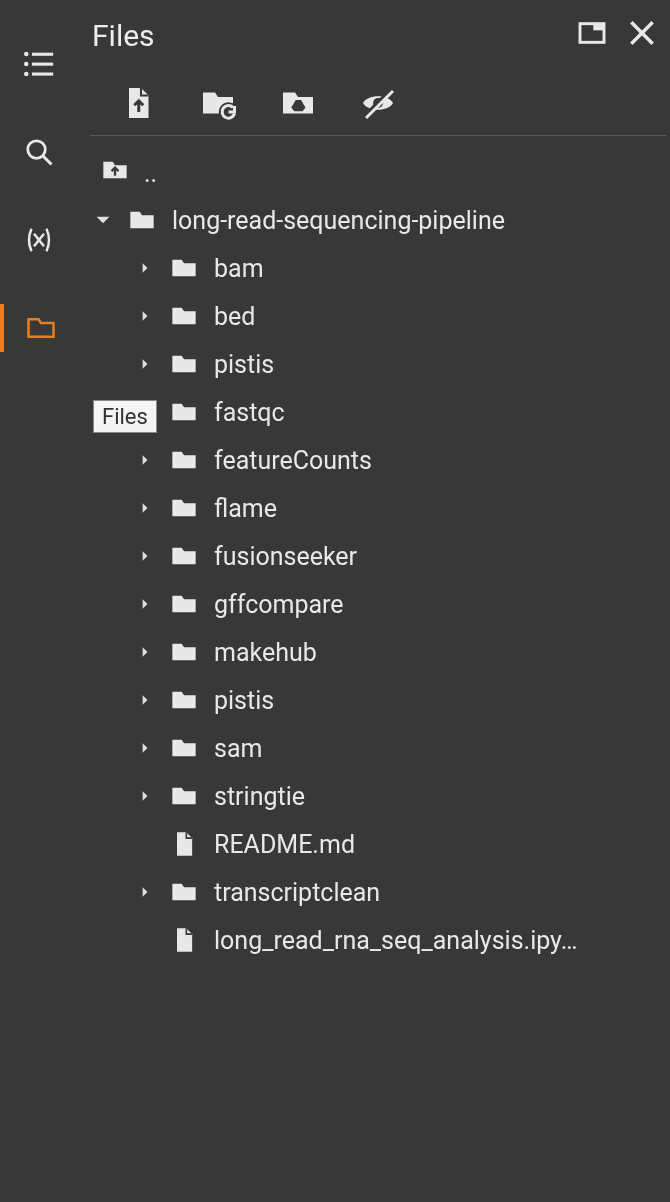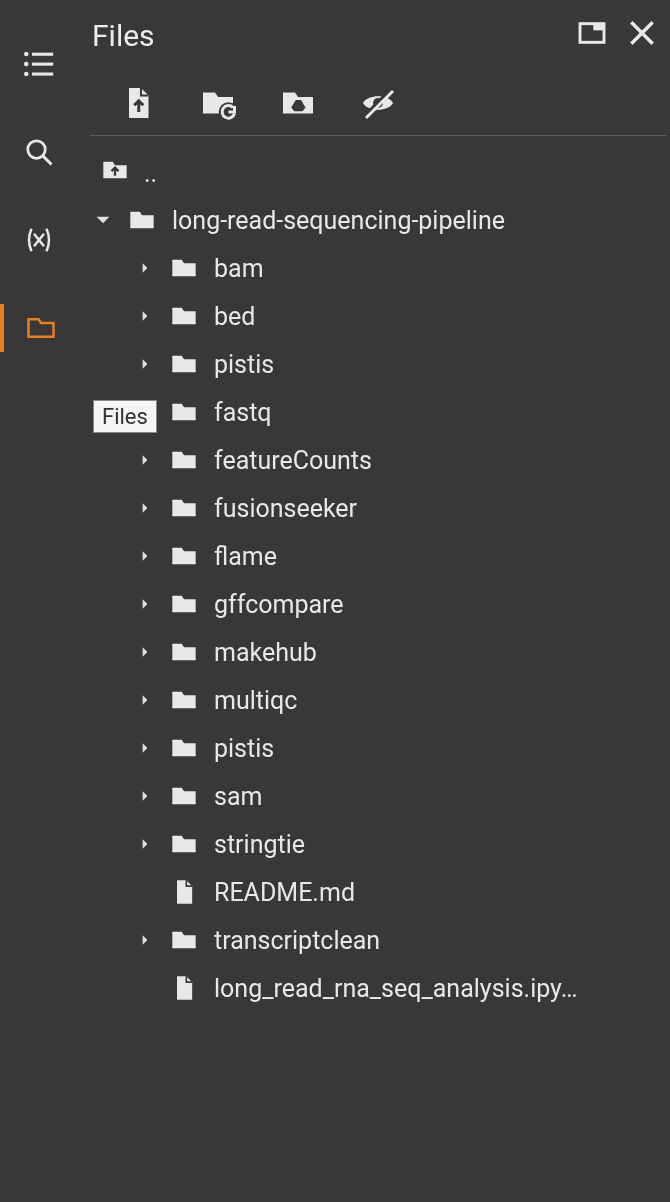--- a/index.html
+++ b/index.html
@@ -289,21 +289,21 @@
             <span class="arrow">
               <svg viewBox="0 0 10 10" width="12" height="12">
                 <path d="M3 1 L7 5 L3 9 Z" fill="#e0e0e0"></path>
               </svg>
             </span>
             <span class="icon folder-icon">
               <svg viewBox="0 0 24 24">
                 <path d="M2 6 L2 19 L22 19 L22 8 L12 8 L10 5 L2 5 Z" fill="#e8e8e8"></path>
               </svg>
             </span>
-            <span class="label">fastq</span>
+            <span class="label">fastqc</span>
           </div>
           <div class="tree-row clickable">
             <span class="arrow">
               <svg viewBox="0 0 10 10" width="12" height="12">
                 <path d="M3 1 L7 5 L3 9 Z" fill="#e0e0e0"></path>
               </svg>
             </span>
             <span class="icon folder-icon">
               <svg viewBox="0 0 24 24">
                 <path d="M2 6 L2 19 L22 19 L22 8 L12 8 L10 5 L2 5 Z" fill="#e8e8e8"></path>
@@ -315,73 +315,60 @@
             <span class="arrow">
               <svg viewBox="0 0 10 10" width="12" height="12">
                 <path d="M3 1 L7 5 L3 9 Z" fill="#e0e0e0"></path>
               </svg>
             </span>
             <span class="icon folder-icon">
               <svg viewBox="0 0 24 24">
                 <path d="M2 6 L2 19 L22 19 L22 8 L12 8 L10 5 L2 5 Z" fill="#e8e8e8"></path>
               </svg>
             </span>
+            <span class="label">flame</span>
+          </div>
+          <div class="tree-row clickable">
+            <span class="arrow">
+              <svg viewBox="0 0 10 10" width="12" height="12">
+                <path d="M3 1 L7 5 L3 9 Z" fill="#e0e0e0"></path>
+              </svg>
+            </span>
+            <span class="icon folder-icon">
+              <svg viewBox="0 0 24 24">
+                <path d="M2 6 L2 19 L22 19 L22 8 L12 8 L10 5 L2 5 Z" fill="#e8e8e8"></path>
+              </svg>
+            </span>
             <span class="label">fusionseeker</span>
           </div>
           <div class="tree-row clickable">
             <span class="arrow">
               <svg viewBox="0 0 10 10" width="12" height="12">
                 <path d="M3 1 L7 5 L3 9 Z" fill="#e0e0e0"></path>
               </svg>
             </span>
             <span class="icon folder-icon">
               <svg viewBox="0 0 24 24">
                 <path d="M2 6 L2 19 L22 19 L22 8 L12 8 L10 5 L2 5 Z" fill="#e8e8e8"></path>
               </svg>
             </span>
-            <span class="label">flame</span>
-          </div>
-          <div class="tree-row clickable">
-            <span class="arrow">
-              <svg viewBox="0 0 10 10" width="12" height="12">
-                <path d="M3 1 L7 5 L3 9 Z" fill="#e0e0e0"></path>
-              </svg>
-            </span>
-            <span class="icon folder-icon">
-              <svg viewBox="0 0 24 24">
-                <path d="M2 6 L2 19 L22 19 L22 8 L12 8 L10 5 L2 5 Z" fill="#e8e8e8"></path>
-              </svg>
-            </span>
             <span class="label">gffcompare</span>
           </div>
           <div class="tree-row clickable">
             <span class="arrow">
               <svg viewBox="0 0 10 10" width="12" height="12">
                 <path d="M3 1 L7 5 L3 9 Z" fill="#e0e0e0"></path>
               </svg>
             </span>
             <span class="icon folder-icon">
               <svg viewBox="0 0 24 24">
                 <path d="M2 6 L2 19 L22 19 L22 8 L12 8 L10 5 L2 5 Z" fill="#e8e8e8"></path>
               </svg>
             </span>
             <span class="label">makehub</span>
-          </div>
-          <div class="tree-row clickable">
-            <span class="arrow">
-              <svg viewBox="0 0 10 10" width="12" height="12">
-                <path d="M3 1 L7 5 L3 9 Z" fill="#e0e0e0"></path>
-              </svg>
-            </span>
-            <span class="icon folder-icon">
-              <svg viewBox="0 0 24 24">
-                <path d="M2 6 L2 19 L22 19 L22 8 L12 8 L10 5 L2 5 Z" fill="#e8e8e8"></path>
-              </svg>
-            </span>
-            <span class="label">multiqc</span>
           </div>
           <div class="tree-row clickable">
             <span class="arrow">
               <svg viewBox="0 0 10 10" width="12" height="12">
                 <path d="M3 1 L7 5 L3 9 Z" fill="#e0e0e0"></path>
               </svg>
             </span>
             <span class="icon folder-icon">
               <svg viewBox="0 0 24 24">
                 <path d="M2 6 L2 19 L22 19 L22 8 L12 8 L10 5 L2 5 Z" fill="#e8e8e8"></path>

